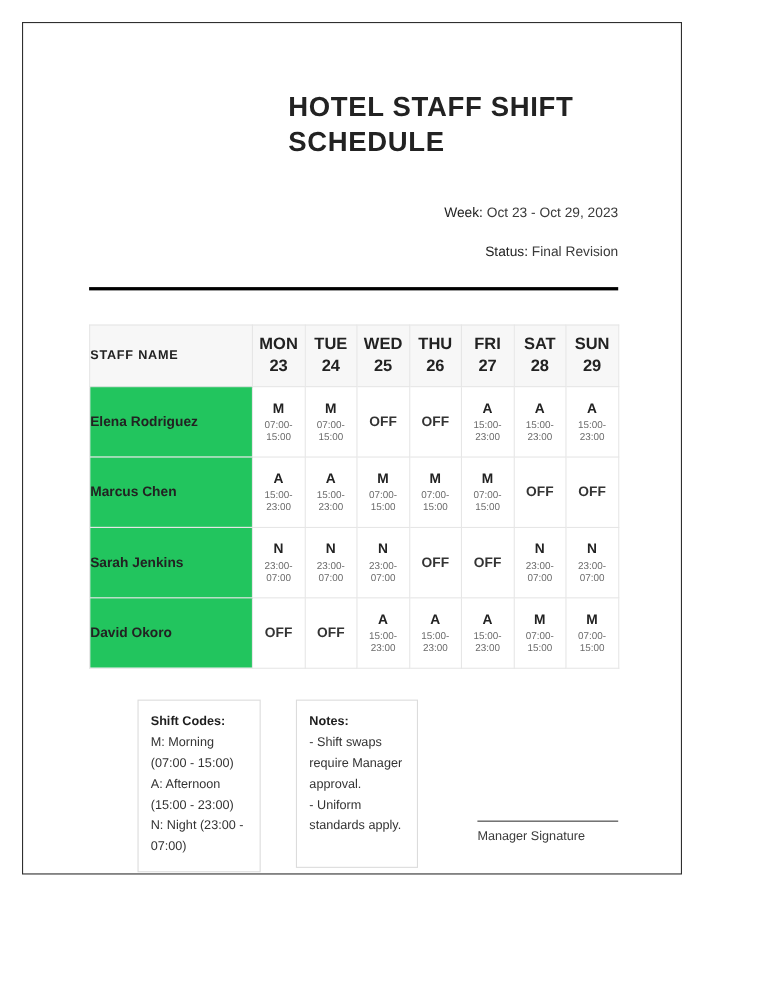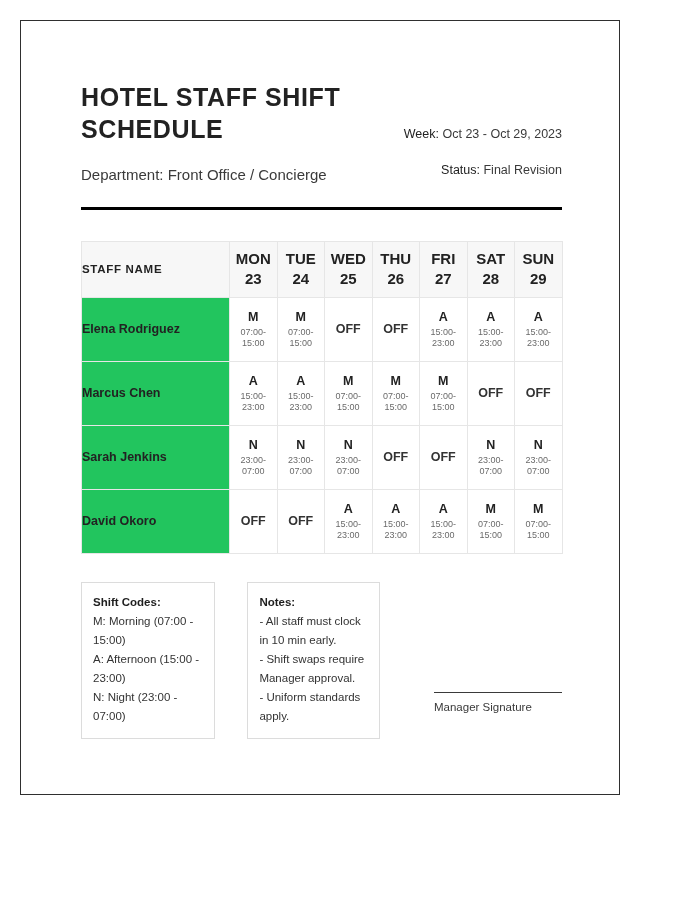--- a/index.html
+++ b/index.html
@@ -30,22 +30,23 @@
   #page-inner {
     position: absolute;
     left: 60px;
     top: 60px;
     width: 481px;
   }
 
   
   .header-row {
     display: flex;
-    align-items: center;
+    align-items: flex-end;
     justify-content: space-between;
+    flex-direction: column;
   }
   .header-left {
     width: 300px;
   }
   .doc-title {
     font-size: 25px;
     font-weight: bold;
     letter-spacing: 0.6px;
     line-height: 1.28;
     color: #222222;
@@ -166,20 +167,21 @@
     border: 1px solid #dcdcdc;
     box-sizing: border-box;
     padding: 10px 11px 12px 11px;
     font-size: 11.5px;
     line-height: 1.65;
     color: #333333;
   }
   .box-codes {
     width: 147px;
     min-height: 153px;
+    margin-left: 44px;
   }
   .box-notes {
     width: 145px;
     min-height: 153px;
     margin-left: 32px;
   }
   .box-title {
     font-weight: bold;
     color: #1e1e1e;
     display: block;
@@ -207,21 +209,20 @@
 </style>
 </head>
 <body>
 
 <div id="page-sheet">
   <div id="page-inner">
 
     <div class="header-row">
       <div class="header-left">
         <div class="doc-title">HOTEL STAFF SHIFT SCHEDULE</div>
-        <div class="doc-subtitle">Department: Front Office / Concierge</div>
       </div>
       <div class="header-right">
         <div class="meta-line">
           <span class="meta-label">Week:</span>
           <span>Oct 23 - Oct 29, 2023</span>
         </div>
         <div class="meta-line">
           <span class="meta-label">Status:</span>
           <span>Final Revision</span>
         </div>
@@ -379,21 +380,20 @@
 
       <div class="info-box box-codes">
         <span class="box-title">Shift Codes:</span>
         <span class="box-line">M: Morning (07:00 - 15:00)</span>
         <span class="box-line">A: Afternoon (15:00 - 23:00)</span>
         <span class="box-line">N: Night (23:00 - 07:00)</span>
       </div>
 
       <div class="info-box box-notes">
         <span class="box-title">Notes:</span>
-        <span class="box-line">- All staff must clock in 10 min early.</span>
         <span class="box-line">- Shift swaps require Manager approval.</span>
         <span class="box-line">- Uniform standards apply.</span>
       </div>
 
       <div class="signature-block">
         <div class="sig-line"></div>
         <span class="sig-label">Manager Signature</span>
       </div>
 
     </div>

